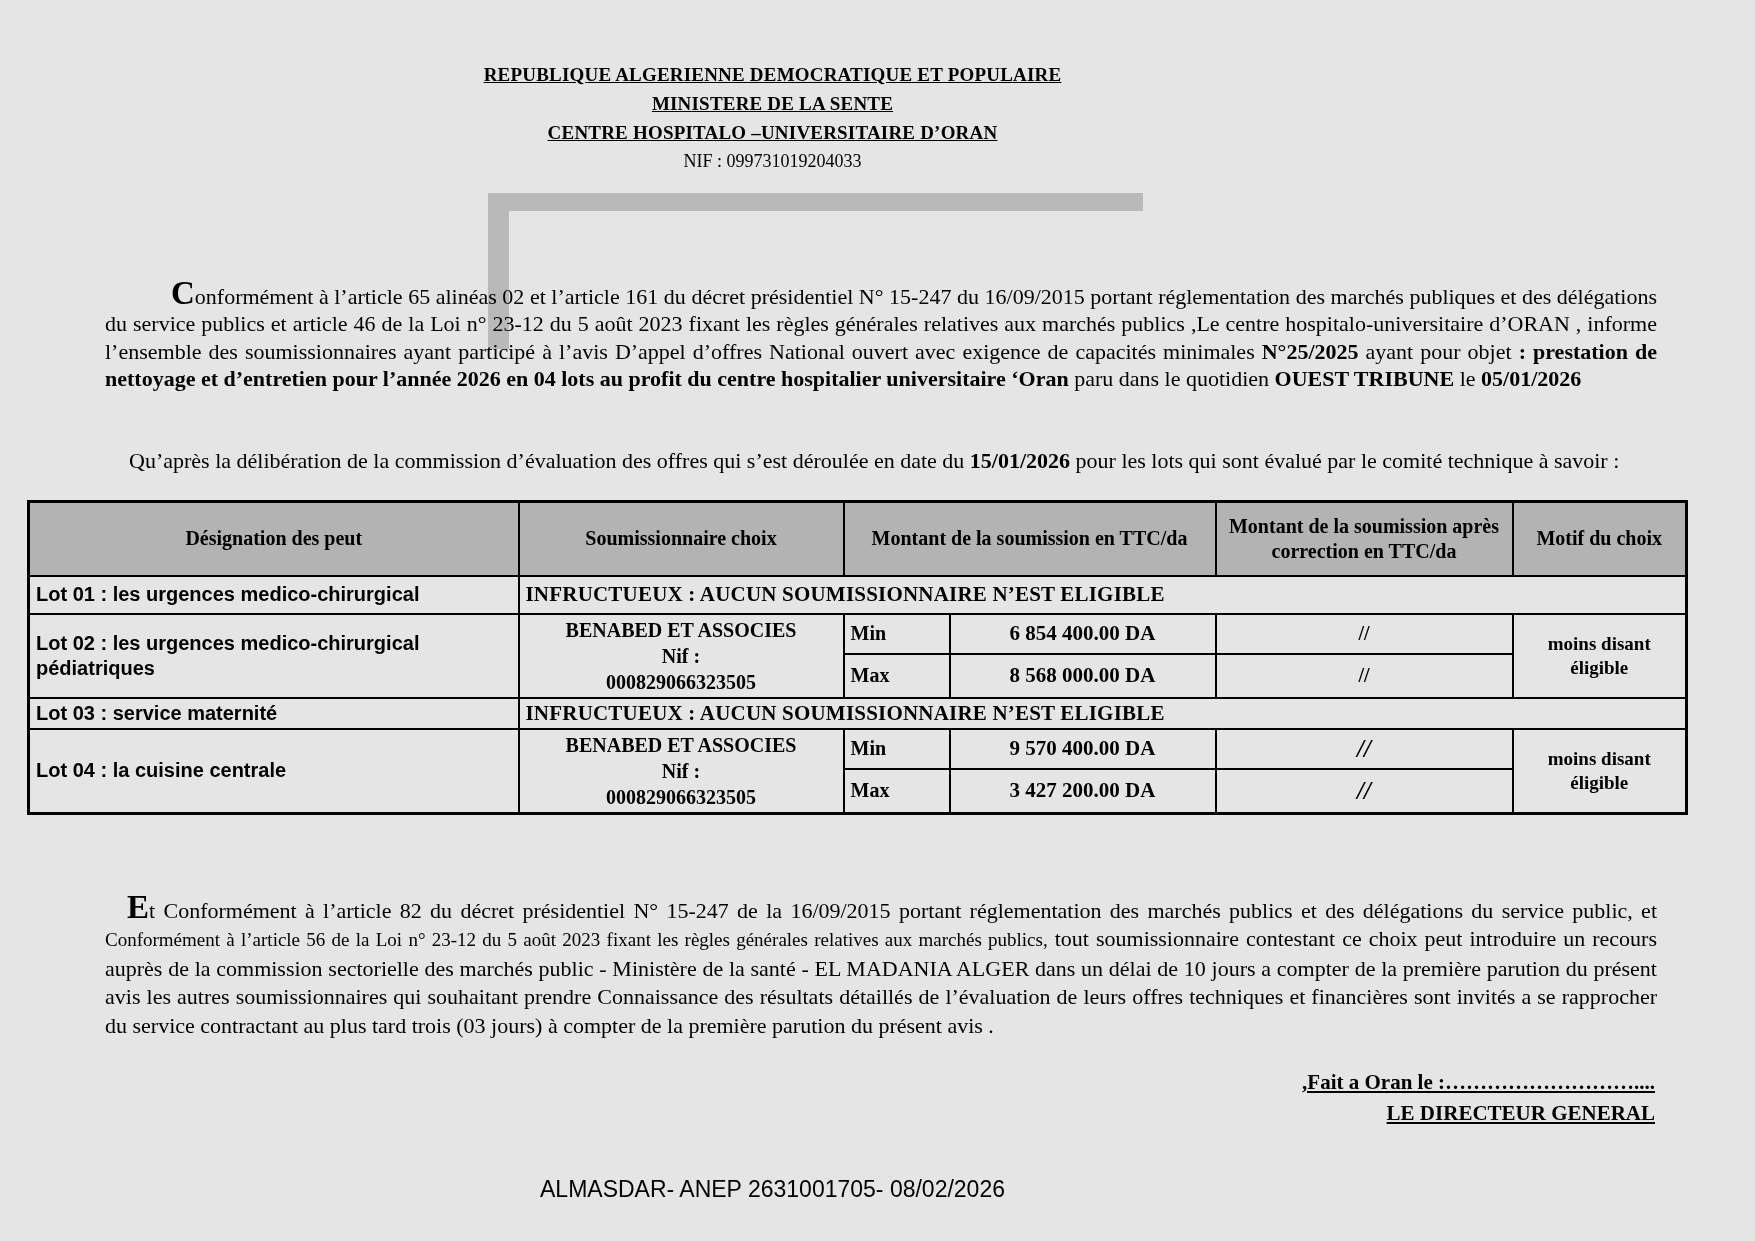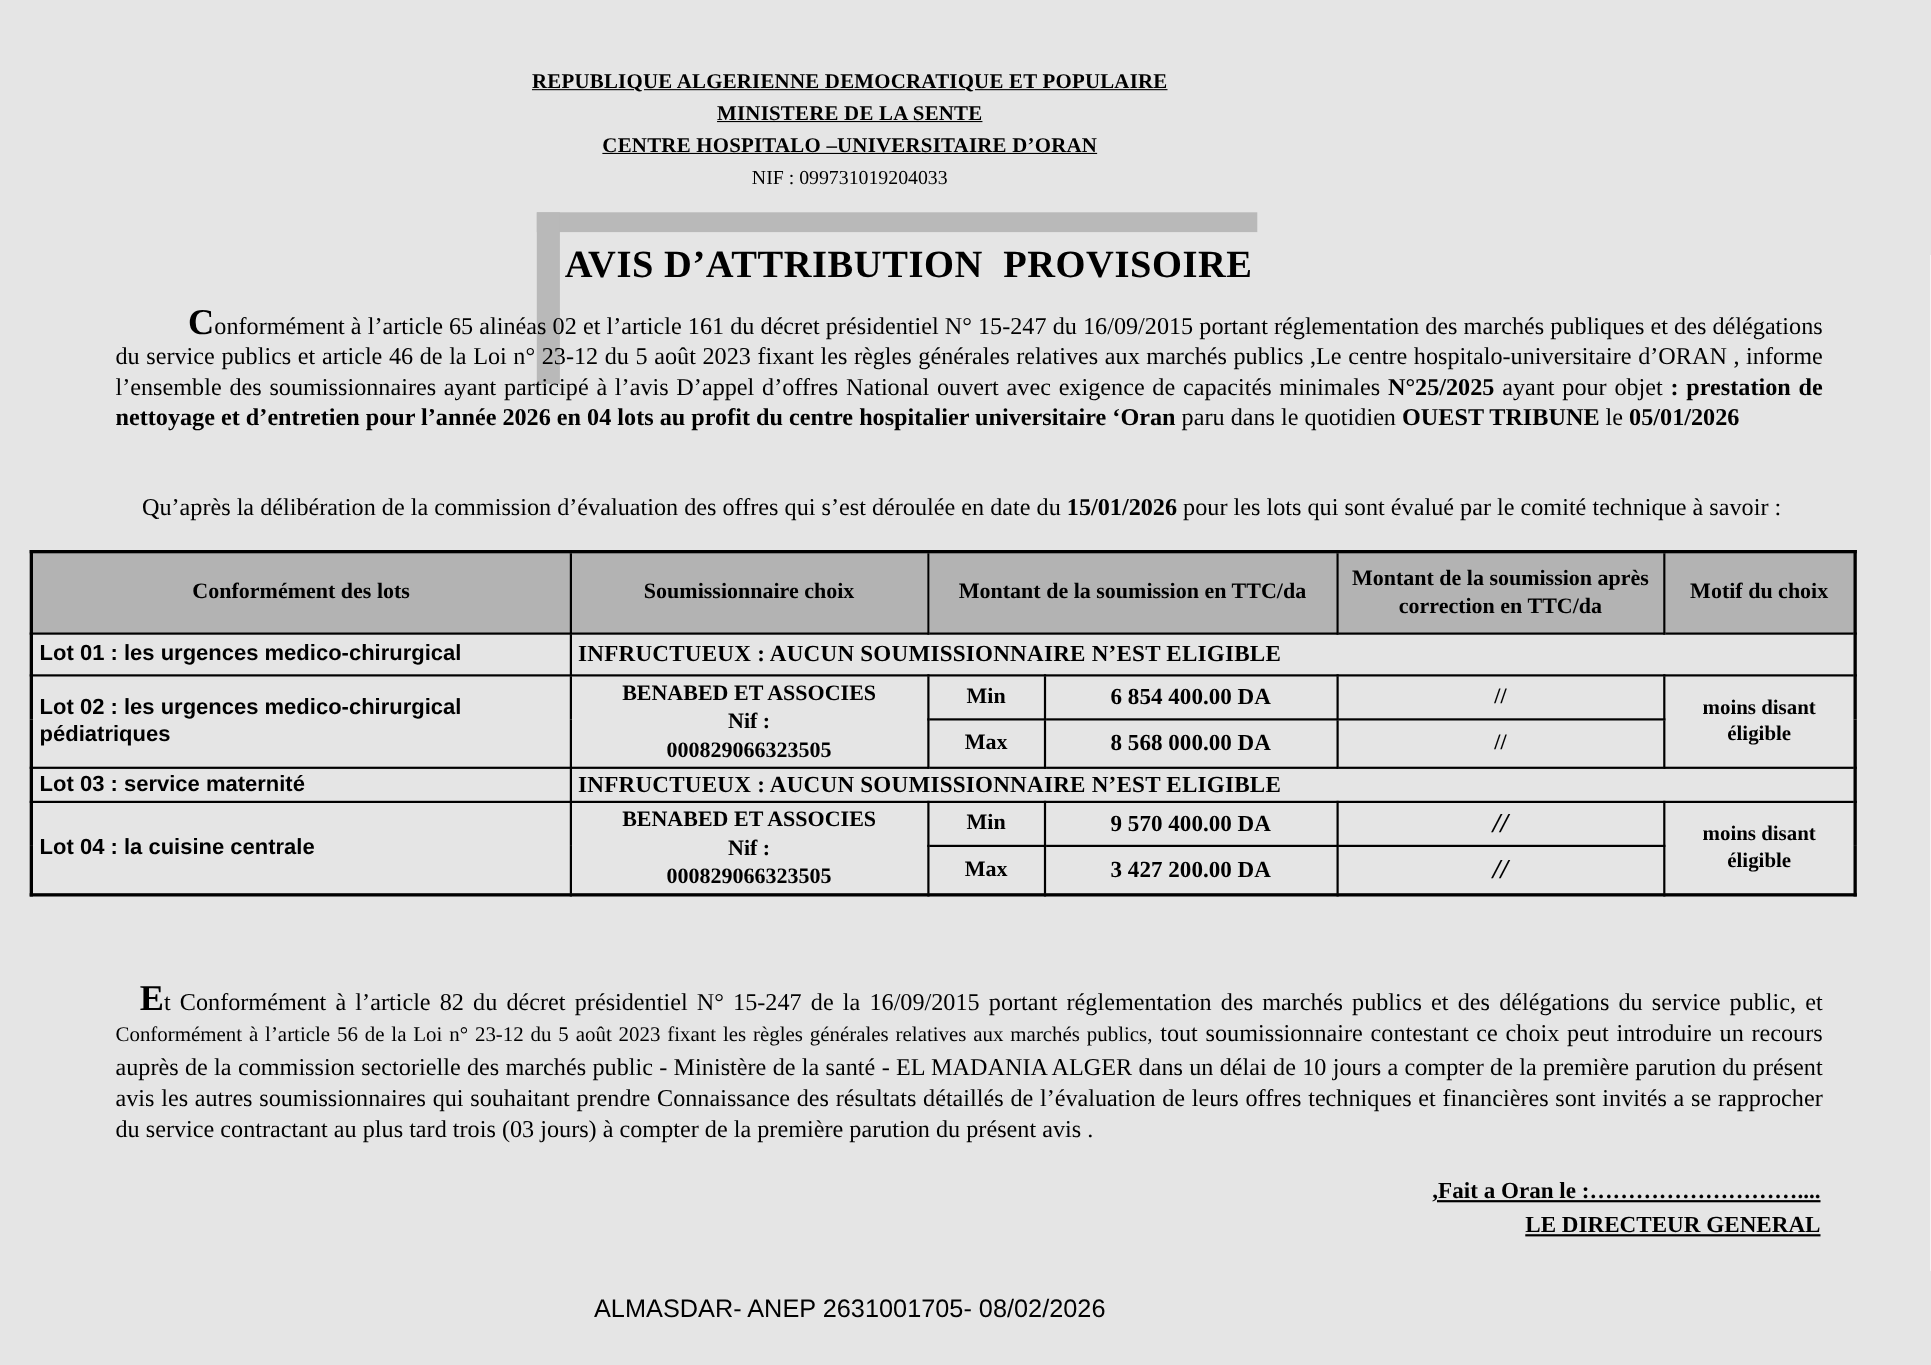--- a/index.html
+++ b/index.html
@@ -36,21 +36,21 @@
   
   .tbl-wrap{position:absolute;left:27px;top:500px;width:1658px;}
   table.lots{border-collapse:collapse;table-layout:fixed;width:1658px;border:3px solid #000;}
   table.lots th,table.lots td{border:2px solid #000;padding:2px 6px;overflow:hidden;vertical-align:middle;}
   table.lots th{
     background:#b3b3b3;font-weight:bold;font-size:20px;text-align:center;line-height:1.25;padding:4px 8px;
   }
   td.des{font-family:"Liberation Sans","DejaVu Sans",sans-serif;font-weight:bold;font-size:20px;text-align:left;padding-left:10px;line-height:1.25;border-radius:15px;}
   td.inf{font-weight:bold;text-align:left;font-size:21px;letter-spacing:.2px;}
   td.soum{font-weight:bold;text-align:center;font-size:20px;line-height:1.3;}
-  td.mm{font-weight:bold;text-align:center;font-size:20px;}
+  td.mm{font-weight:bold;font-size:20px;}
   td.amt{font-weight:bold;text-align:center;font-size:21px;}
   td.corr{font-weight:bold;text-align:center;font-size:20px;}
   td.corr.big{font-size:25px;font-style:italic;}
   td.motif{font-weight:bold;text-align:center;font-size:19px;line-height:1.25;}
 
   
   .sig{position:absolute;right:100px;top:1070px;text-align:right;font-weight:bold;font-size:21px;}
   .sig div{margin-bottom:6px;}
 
   
@@ -67,40 +67,39 @@
   <div class="hdr">
     <div class="line"><span class="u">REPUBLIQUE ALGERIENNE DEMOCRATIQUE ET POPULAIRE</span></div>
     <div class="line"><span class="u">MINISTERE DE LA SENTE</span></div>
     <div class="line"><span class="u">CENTRE HOSPITALO –UNIVERSITAIRE D’ORAN</span></div>
     <div class="nif">NIF : 099731019204033</div>
   </div>
 
   <div class="title-wrap">
     <div class="bar-top"></div>
     <div class="bar-left"></div>
-    <div class="doc-title">AVIS D’ATTRIBUTION  PROVISOIRE</div>
   </div>
 
   <div class="para p1"><span class="dropcap">C</span><span>onformément à l’article 65 alinéas 02 et l’article 161 du décret présidentiel N° 15-247 du 16/09/2015 portant réglementation des marchés publiques et des délégations du service publics et article 46 de la Loi n° 23-12 du 5 août 2023 fixant les règles générales relatives aux marchés publics ,Le centre hospitalo-universitaire d’ORAN , informe l’ensemble des soumissionnaires ayant participé à  l’avis D’appel d’offres National ouvert avec exigence de capacités minimales  </span><span class="b">N°25/2025</span><span> ayant pour objet  </span><span class="b">: prestation de nettoyage et d’entretien pour l’année 2026 en 04 lots au profit du centre hospitalier universitaire ‘Oran</span><span>  paru dans le quotidien </span><span class="b">OUEST TRIBUNE</span><span>  le </span><span class="b">05/01/2026</span></div>
 
   <div class="para p2"><span>Qu’après la délibération de la commission d’évaluation  des offres qui s’est déroulée en date du </span><span class="b">15/01/2026</span><span> pour les lots qui sont évalué par le comité technique  à savoir :</span></div>
 
   <div class="tbl-wrap">
     <table class="lots">
       <colgroup>
         <col style="width:490px">
           <col style="width:325px">
           <col style="width:106px">
         <col style="width:266px">
           <col style="width:297px">
           <col style="width:174px">
       </colgroup>
       <tbody>
         <tr style="height:74px">
-          <th>Conformément des lots</th>
+          <th>Désignation des peut</th>
           <th>Soumissionnaire choix</th>
           <th colspan="2">Montant de la soumission en TTC/da</th>
           <th>Montant de la soumission après correction en TTC/da</th>
           <th>Motif du choix</th>
         </tr>
 
         <tr style="height:38px">
           <td class="des">Lot 01 : les urgences medico-chirurgical</td>
           <td class="inf" colspan="5">INFRUCTUEUX : AUCUN SOUMISSIONNAIRE N’EST ELIGIBLE</td>
         </tr>

